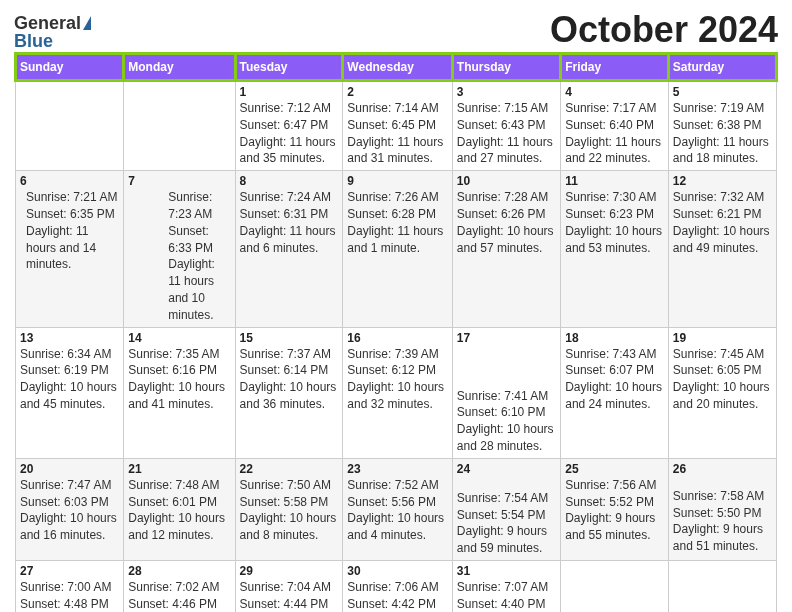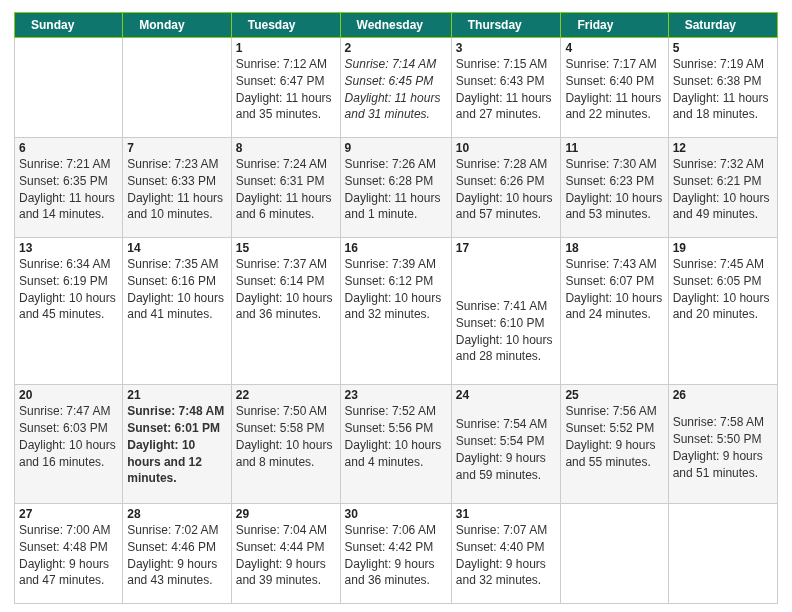--- a/index.html
+++ b/index.html
@@ -68,27 +68,27 @@
       color: #333;
       margin-top: 2px;
     }
     .calendar {
       width: 100%;
       border-collapse: collapse;
       flex: 1;
       font-size: 11px;
     }
     .calendar th {
-      background: #0f766e;
+      background: #8b5cf6;
       color: #fff;
       text-align: left;
-      padding: 5px 16px;
+      padding: 5px 3px;
       font-size: 12px;
       font-weight: bold;
-      border: 1px solid #84cc16;
+      border: 3px solid #84cc16;
     }
     .calendar td {
       border: 1px solid #ccc;
       vertical-align: top;
       padding: 3px 4px;
       width: 113px;
       height: 86px;
       background: #fff;
     }
     .calendar tr:nth-child(even) td {
@@ -108,21 +108,29 @@
     }
     .empty-cell {
       background: #fff !important;
     }
   </style>
 </head>
 <body>
 
 <div class="page">
   <div class="header">
+    <div class="logo">
+      <div class="logo-row">
+        <span class="logo-general">General</span>
+        <span class="logo-icon"></span>
+      </div>
+      <span class="logo-blue">Blue</span>
+    </div>
     <div class="title-block">
+      <div class="month-title">October 2024</div>
     </div>
   </div>
 
   <table class="calendar">
     <thead>
       <tr>
         <th>Sunday</th>
         <th>Monday</th>
         <th>Tuesday</th>
         <th>Wednesday</th>
@@ -136,21 +144,21 @@
           <td class="empty-cell"></td>
           <td class="empty-cell"></td>
           <td>
             <span class="day-num">1</span>
             <div class="day-detail" style="white-space: pre-line;">Sunrise: 7:12 AM
 Sunset: 6:47 PM
 Daylight: 11 hours and 35 minutes.</div>
           </td>
           <td>
             <span class="day-num">2</span>
-            <div class="day-detail" style="white-space: pre-line; font-style: italic;">Sunrise: 7:14 AM
+            <div class="day-detail" style="white-space: pre-line;">Sunrise: 7:14 AM
 Sunset: 6:45 PM
 Daylight: 11 hours and 31 minutes.</div>
           </td>
           <td>
             <span class="day-num">3</span>
             <div class="day-detail" style="white-space: pre-line;">Sunrise: 7:15 AM
 Sunset: 6:43 PM
 Daylight: 11 hours and 27 minutes.</div>
           </td>
           <td>
@@ -162,27 +170,27 @@
           <td>
             <span class="day-num">5</span>
             <div class="day-detail" style="white-space: pre-line;">Sunrise: 7:19 AM
 Sunset: 6:38 PM
 Daylight: 11 hours and 18 minutes.</div>
           </td>
         </tr>
         <tr>
           <td>
             <span class="day-num">6</span>
-            <div class="day-detail" style="white-space: pre-line;">Sunrise: 7:21 AM
+            <div class="day-detail" style="white-space: pre-line; margin-left: 6px;">Sunrise: 7:21 AM
 Sunset: 6:35 PM
 Daylight: 11 hours and 14 minutes.</div>
           </td>
           <td>
             <span class="day-num">7</span>
-            <div class="day-detail" style="white-space: pre-line;">Sunrise: 7:23 AM
+            <div class="day-detail" style="white-space: pre-line; margin-left: 40px;">Sunrise: 7:23 AM
 Sunset: 6:33 PM
 Daylight: 11 hours and 10 minutes.</div>
           </td>
           <td>
             <span class="day-num">8</span>
             <div class="day-detail" style="white-space: pre-line;">Sunrise: 7:24 AM
 Sunset: 6:31 PM
 Daylight: 11 hours and 6 minutes.</div>
           </td>
           <td>
@@ -256,21 +264,21 @@
         </tr>
         <tr>
           <td>
             <span class="day-num">20</span>
             <div class="day-detail" style="white-space: pre-line;">Sunrise: 7:47 AM
 Sunset: 6:03 PM
 Daylight: 10 hours and 16 minutes.</div>
           </td>
           <td>
             <span class="day-num">21</span>
-            <div class="day-detail" style="white-space: pre-line; font-weight: bold;">Sunrise: 7:48 AM
+            <div class="day-detail" style="white-space: pre-line;">Sunrise: 7:48 AM
 Sunset: 6:01 PM
 Daylight: 10 hours and 12 minutes.</div>
           </td>
           <td>
             <span class="day-num">22</span>
             <div class="day-detail" style="white-space: pre-line;">Sunrise: 7:50 AM
 Sunset: 5:58 PM
 Daylight: 10 hours and 8 minutes.</div>
           </td>
           <td>

